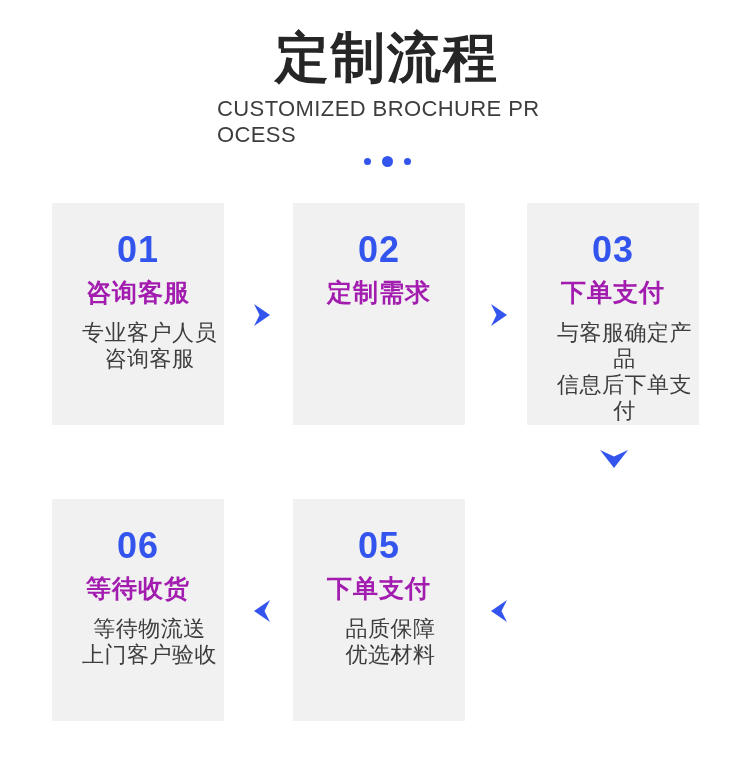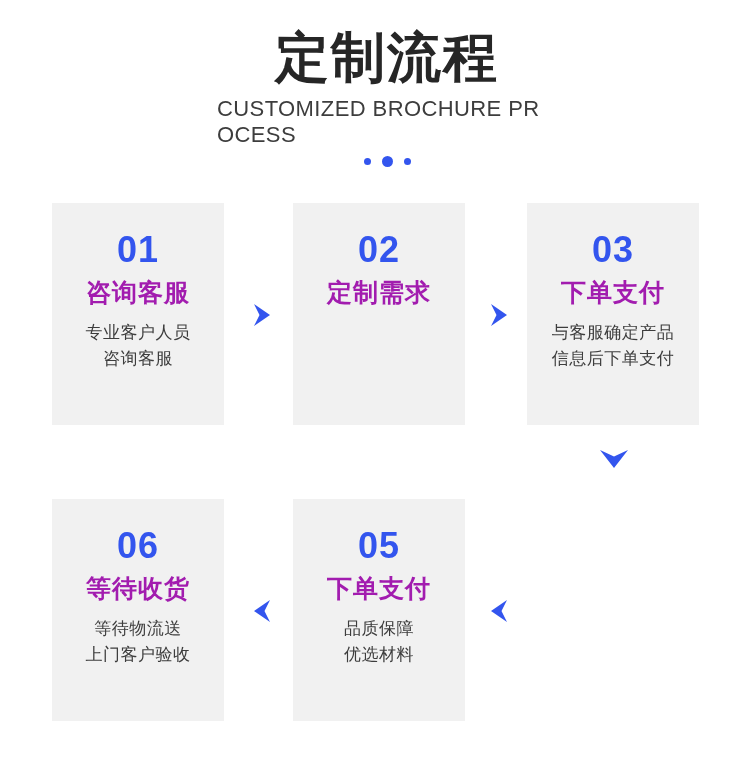--- a/index.html
+++ b/index.html
@@ -105,25 +105,26 @@
   .card-title {
     margin-top: 5px;
     font-size: 25px;
     line-height: 32px;
     font-weight: bold;
     color: #a21caf;
     letter-spacing: 1px;
   }
   .card-desc {
     margin-top: 12px;
-    font-size: 17px;
+    font-size: 22px;
     line-height: 26px;
     font-weight: normal;
     color: #3d3d3d;
     letter-spacing: 0.5px;
+    margin-left: 23px;
   }
 
   
   .arrow {
     position: absolute;
     width: 30px;
     height: 30px;
     color: #3355ee;
   }
   .arrow svg { display: block; width: 30px; height: 30px; }

